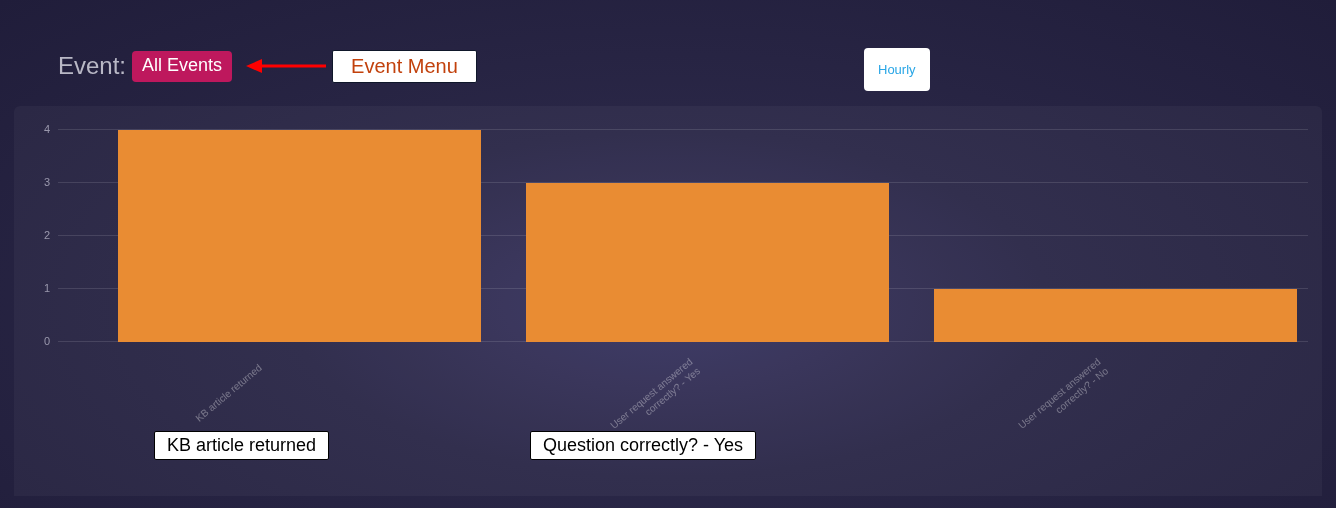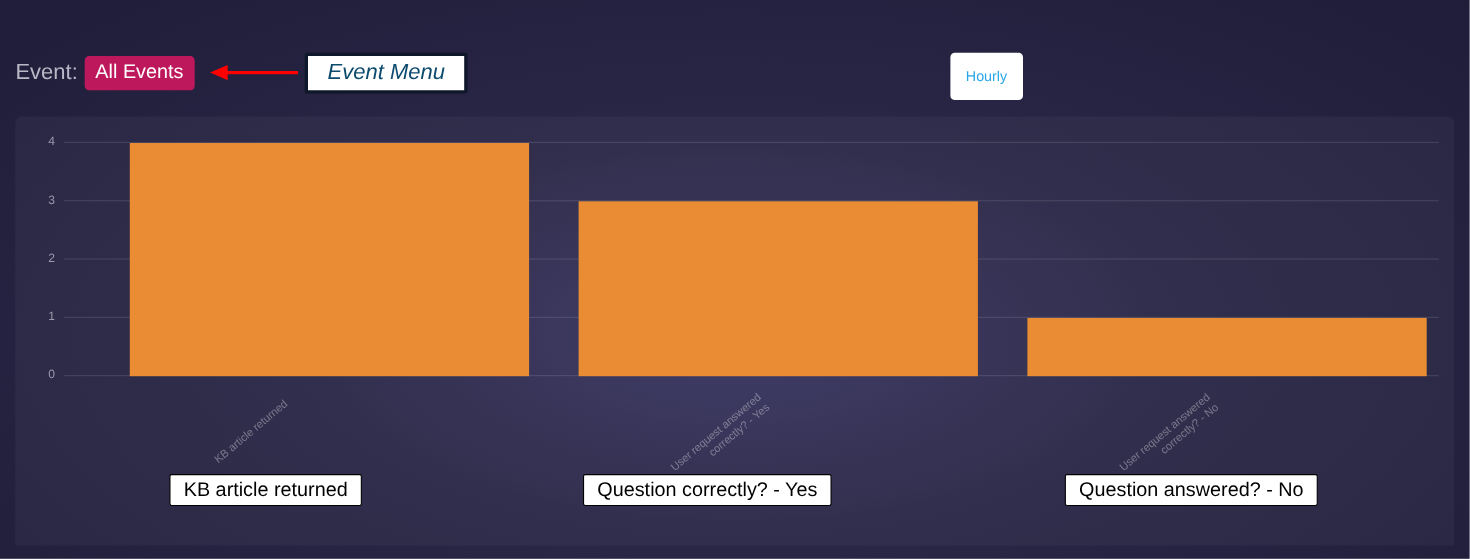--- a/index.html
+++ b/index.html
@@ -14,47 +14,47 @@
   .top-row {
     position: absolute;
     top: 48px;
     left: 14px;
     right: 14px;
     height: 36px;
     display: flex;
     align-items: center;
   }
   .event-label {
-    font-size: 20px;
+    font-size: 24px;
     color: #b9b8c6;
     margin-right: 6px;
+    margin-left: 44px;
   }
   .event-select {
     background: #be185d;
     color: #ffffff;
     font-size: 18px;
     padding: 4px 10px 6px 10px;
     border-radius: 4px;
     cursor: pointer;
   }
   .arrow-wrap {
     display: flex;
     align-items: center;
     margin-left: 14px;
   }
   .arrow-svg { display: block; }
   .callout {
     background: #ffffff;
-    color: #0c4a6e;
-    border: 3px solid #0f172a;
+    color: #c2410c;
+    border: 1px solid #0f172a;
     font-size: 20px;
     padding: 4px 18px;
     border-radius: 2px;
     margin-left: 6px;
-    font-style: italic;
   }
   .hourly-btn {
     position: absolute;
     left: 850px;
     top: 0;
     background: #ffffff;
     color: #29a6e6;
     font-size: 13px;
     font-weight: 500;
     padding: 14px 14px;
@@ -166,14 +166,13 @@
   </div>
 
   <div class="cat-label" style="left:160px; top:256px;">KB article returned</div>
   <div class="cat-label" style="left:570px; top:250px;">User request answered
 correctly? - Yes</div>
   <div class="cat-label" style="left:978px; top:250px;">User request answered
 correctly? - No</div>
 
   <div class="bar-callout" style="left:140px; top:325px;">KB article returned</div>
   <div class="bar-callout" style="left:516px; top:325px;">Question correctly? - Yes</div>
-  <div class="bar-callout" style="left:954px; top:325px;">Question answered? - No</div>
 </div>
 
 </body></html>

